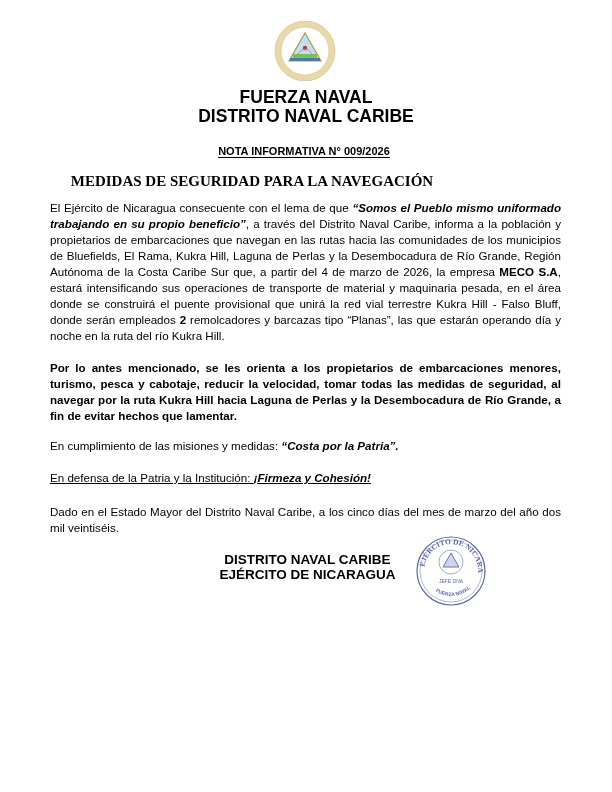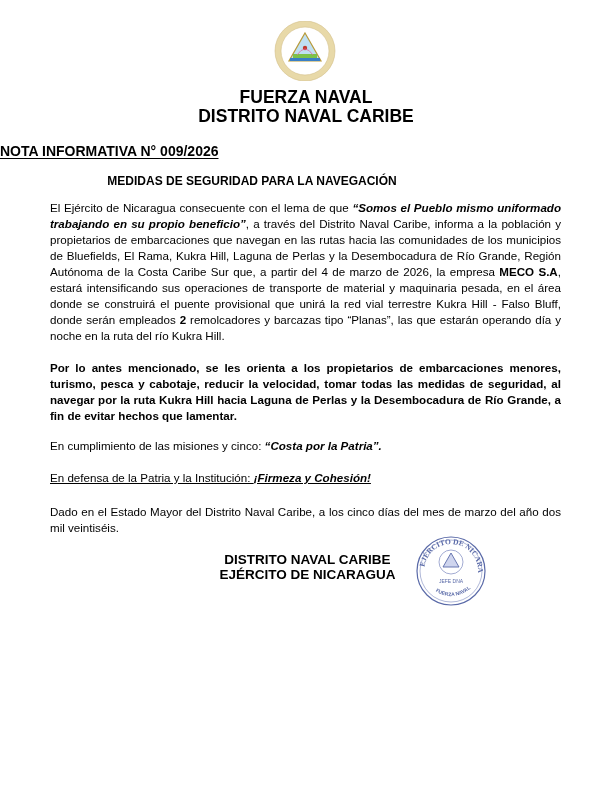--- a/index.html
+++ b/index.html
@@ -3,25 +3,25 @@
 <meta charset="utf-8">
 <style>
   html, body { margin:0; padding:0; background:#ffffff; }
   body { width:612px; height:792px; position:relative; overflow:hidden;
          font-family:"Liberation Sans", sans-serif; color:#000; }
   .seal-top { position:absolute; left:271px; top:21px; width:68px; height:60px; }
   .h1 { position:absolute; left:0; width:612px; text-align:center; font-weight:bold;
         font-size:17.5px; line-height:19px; }
   .h1.l1 { top:88px; }
   .h1.l2 { top:107px; }
-  .nota { position:absolute; left:0; width:608px; top:143px; 
-          font-weight:bold; font-size:14px; line-height:16px; }
+  .nota { position:absolute; left:0; width:608px; top:143px; text-align:center;
+          font-weight:bold; font-size:11px; line-height:16px; }
   .nota span { text-decoration:underline; text-underline-offset:2px; }
   .subtitle { position:absolute; left:0; width:504px; top:173px; text-align:center;
-              font-weight:bold; font-size:12px; line-height:16px; }
+              font-weight:bold; font-size:15px; line-height:16px;font-family:Liberation Serif, serif; }
   .para { position:absolute; left:50px; width:511px; font-size:11.6px; line-height:16.05px;
           text-align:justify; }
   .p1 { top:200px; }
   .p2 { top:360px;font-weight:bold; }
   .p3 { top:438px; }
   .p4 { top:470px;text-decoration:underline; }
   .p5 { top:504px; }
   .bi { font-weight:bold; font-style:italic; }
   .b { font-weight:bold; }
   .sign { position:absolute; left:205px; width:205px; text-align:center; font-weight:bold;
@@ -48,21 +48,21 @@
 
 <div class="h1 l1">FUERZA NAVAL</div>
 <div class="h1 l2">DISTRITO NAVAL CARIBE</div>
 <div class="nota"><span>NOTA INFORMATIVA N° 009/2026</span></div>
 <div class="subtitle">MEDIDAS DE SEGURIDAD PARA LA NAVEGACIÓN</div>
 
 <div class="para p1"><span>El Ejército de Nicaragua consecuente con el lema de que </span><span class="bi">“Somos el Pueblo mismo uniformado trabajando en su propio beneficio”</span><span>, a través del Distrito Naval Caribe, informa a la población y propietarios de embarcaciones que navegan en las rutas hacia las comunidades de los municipios de Bluefields, El Rama, Kukra Hill, Laguna de Perlas y la Desembocadura de Río Grande, Región Autónoma de la Costa Caribe Sur que, a partir del 4 de marzo de 2026, la empresa </span><span class="b">MECO S.A</span><span>, estará intensificando sus operaciones de transporte de material y maquinaria pesada, en el área donde se construirá el puente provisional que unirá la red vial terrestre Kukra Hill - Falso Bluff, donde serán empleados </span><span class="b">2</span><span> remolcadores y barcazas tipo “Planas”, las que estarán operando día y noche en la ruta del río Kukra Hill.</span></div>
 
 <div class="para p2">Por lo antes mencionado, se les orienta a los propietarios de embarcaciones menores, turismo, pesca y cabotaje, reducir la velocidad, tomar todas las medidas de seguridad, al navegar por la ruta Kukra Hill hacia Laguna de Perlas y la Desembocadura de Río Grande, a fin de evitar hechos que lamentar.</div>
 
-<div class="para p3"><span>En cumplimiento de las misiones y cinco: </span><span class="bi">“Costa por la Patria”.</span></div>
+<div class="para p3"><span>En cumplimiento de las misiones y medidas: </span><span class="bi">“Costa por la Patria”.</span></div>
 
 <div class="para p4"><span>En defensa de la Patria y la Institución: </span><span class="bi">¡Firmeza y Cohesión!</span></div>
 
 <div class="para p5">Dado en el Estado Mayor del Distrito Naval Caribe, a los cinco días del mes de marzo del año dos mil veintiséis.</div>
 
 <div class="sign s1">DISTRITO NAVAL CARIBE</div>
 <div class="sign s2">EJÉRCITO DE NICARAGUA</div>
 
 <div class="stamp">
   <svg width="74" height="78" viewBox="0 0 74 78">

